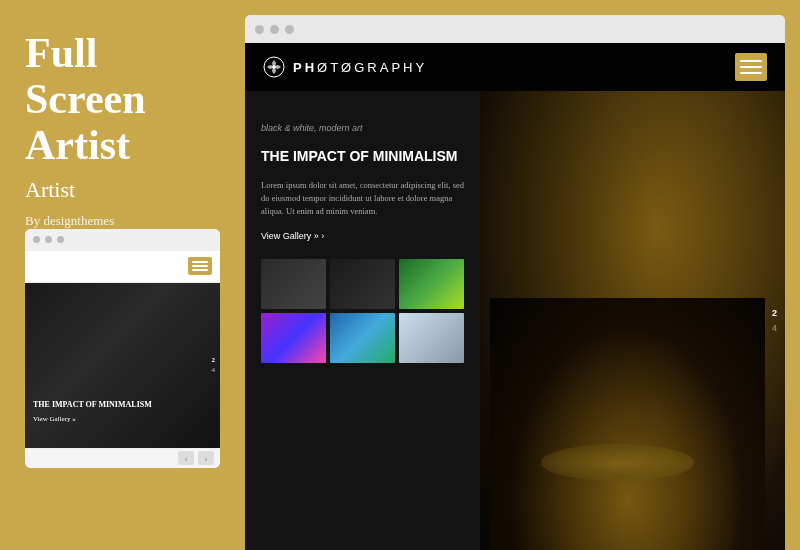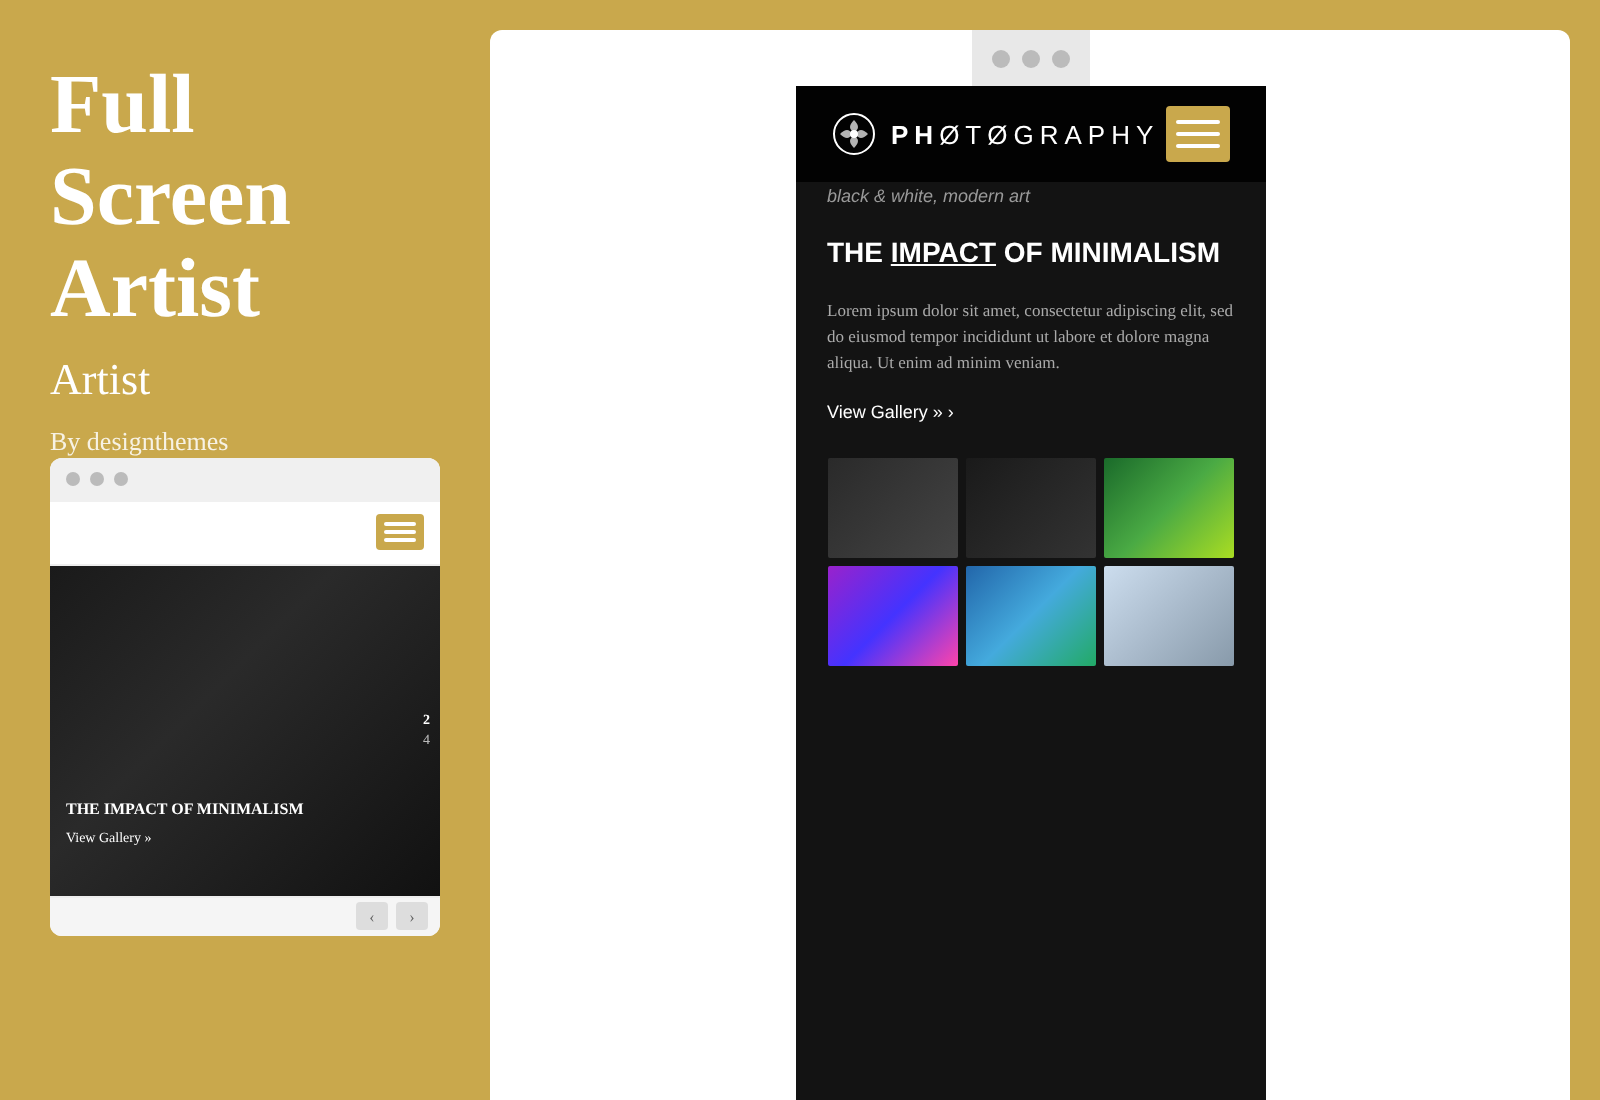--- a/index.html
+++ b/index.html
@@ -171,21 +171,20 @@
 
     
     .right-panel {
       flex: 1;
       display: flex;
       flex-direction: column;
       background: #fff;
       border-radius: 6px 6px 0 0;
       overflow: hidden;
       margin: 15px 15px 0 0;
-      align-items: center;
     }
 
     .browser-titlebar {
       background: #e8e8e8;
       height: 28px;
       display: flex;
       align-items: center;
       padding: 0 10px;
       gap: 6px;
       flex-shrink: 0;
@@ -272,21 +271,21 @@
     .site-main {
       flex: 1;
       display: flex;
       overflow: hidden;
     }
 
     
     .content-col {
       width: 235px;
       flex-shrink: 0;
-      padding: 2px 16px;
+      padding: 32px 16px;
       display: flex;
       flex-direction: column;
       gap: 14px;
       background: rgba(20,20,20,0.95);
     }
 
     .article-meta {
       font-size: 9px;
       color: #999;
       font-family: Arial, sans-serif;
@@ -296,21 +295,20 @@
     .article-title {
       font-size: 14px;
       font-weight: 700;
       color: #fff;
       font-family: Arial, sans-serif;
       text-transform: uppercase;
       line-height: 1.3;
     }
 
     .article-title .underlined {
-      text-decoration: underline;
     }
 
     .article-body {
       font-size: 8.5px;
       color: #aaa;
       font-family: Liberation Serif, serif;
       line-height: 1.5;
     }
 
     .view-gallery-link {

